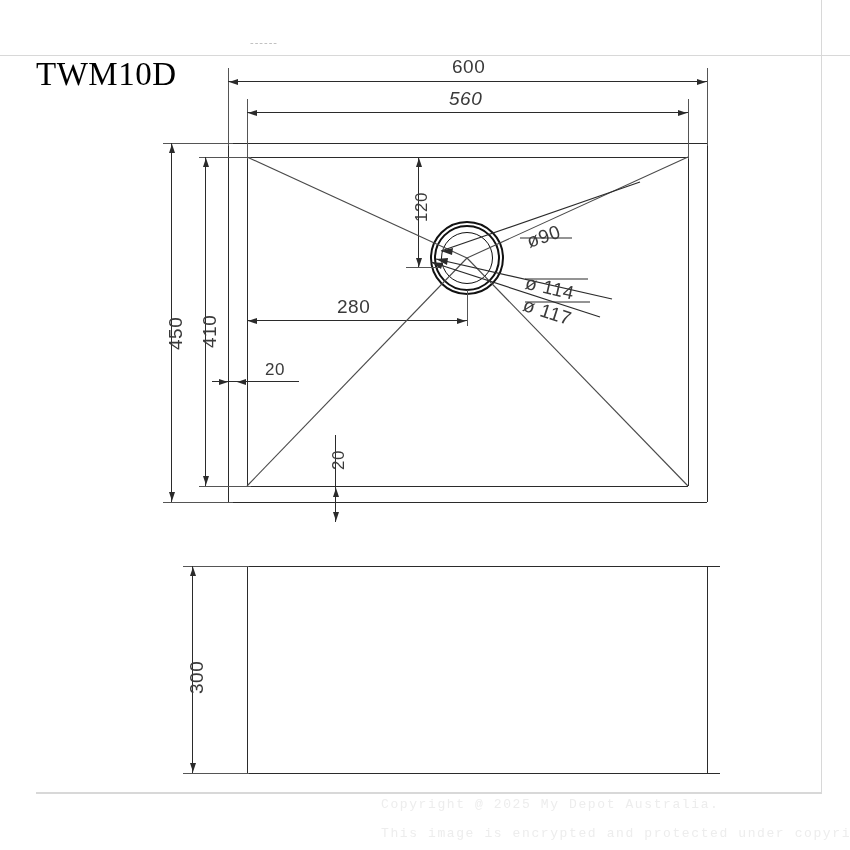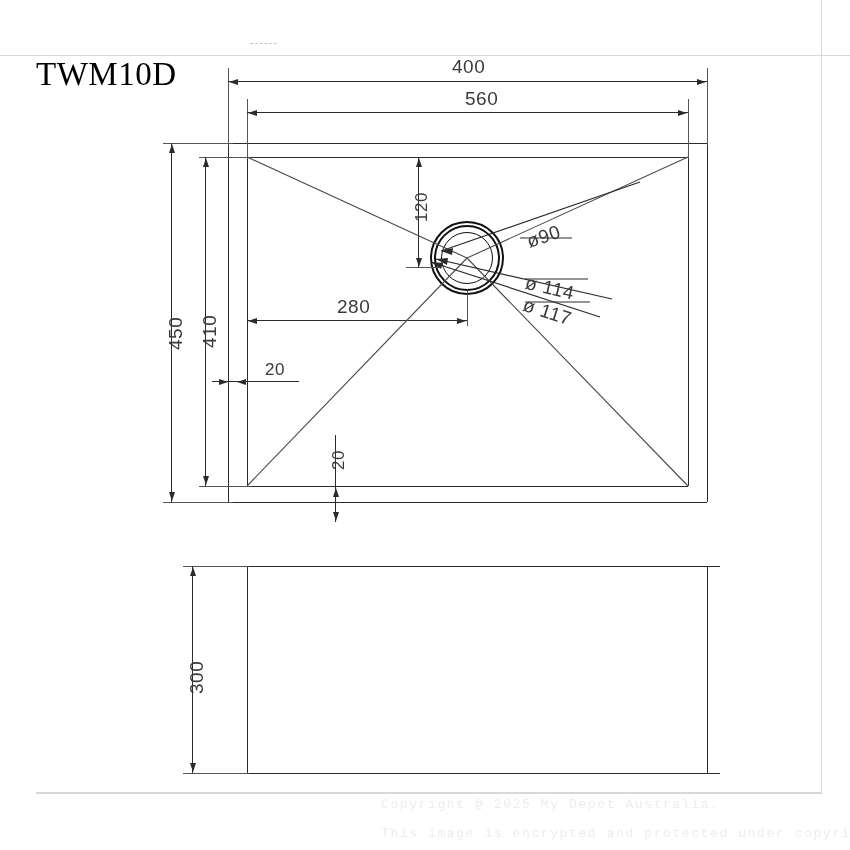--- a/index.html
+++ b/index.html
@@ -101,28 +101,28 @@
 
   <div class="circ bold" style="left:430px;top:221px;width:74px;height:74px;"></div>
   <div class="circ bold" style="left:434px;top:225px;width:66px;height:66px;"></div>
   <div class="circ" style="left:441px;top:232px;width:52px;height:52px;"></div>
 
   <div class="vl thin" style="left:228px;top:68px;height:78px;"></div>
   <div class="vl thin" style="left:707px;top:68px;height:78px;"></div>
   <div class="hl" style="left:228px;top:81px;width:479px;"></div>
   <div class="ar ar-l" style="left:229px;top:79px;"></div>
   <div class="ar ar-r" style="left:697px;top:79px;"></div>
-  <div class="dim" style="left:452px;top:56px;">400</div>
+  <div class="dim" style="left:452px;top:56px;">600</div>
 
   <div class="vl thin" style="left:247px;top:99px;height:60px;"></div>
   <div class="vl thin" style="left:688px;top:99px;height:60px;"></div>
   <div class="hl" style="left:247px;top:112px;width:441px;"></div>
   <div class="ar ar-l" style="left:248px;top:110px;"></div>
   <div class="ar ar-r" style="left:678px;top:110px;"></div>
-  <div class="dim" style="left:465px;top:88px;">560</div>
+  <div class="dim" style="left:449px;top:88px;font-style:italic;">560</div>
 
   <div class="hl thin" style="left:163px;top:143px;width:70px;"></div>
   <div class="hl thin" style="left:163px;top:502px;width:70px;"></div>
   <div class="vl" style="left:171px;top:143px;height:359px;"></div>
   <div class="ar ar-u" style="left:169px;top:144px;"></div>
   <div class="ar ar-d" style="left:169px;top:492px;"></div>
   <div class="dim rot" style="left:165px;top:350px;">450</div>
 
   <div class="hl thin" style="left:199px;top:157px;width:52px;"></div>
   <div class="hl thin" style="left:199px;top:486px;width:52px;"></div>

